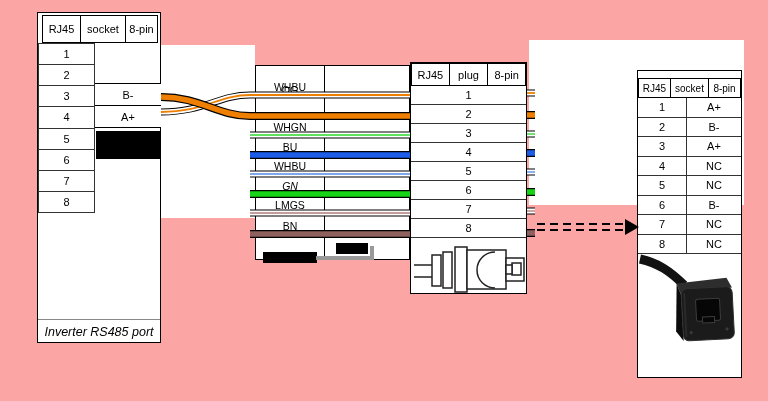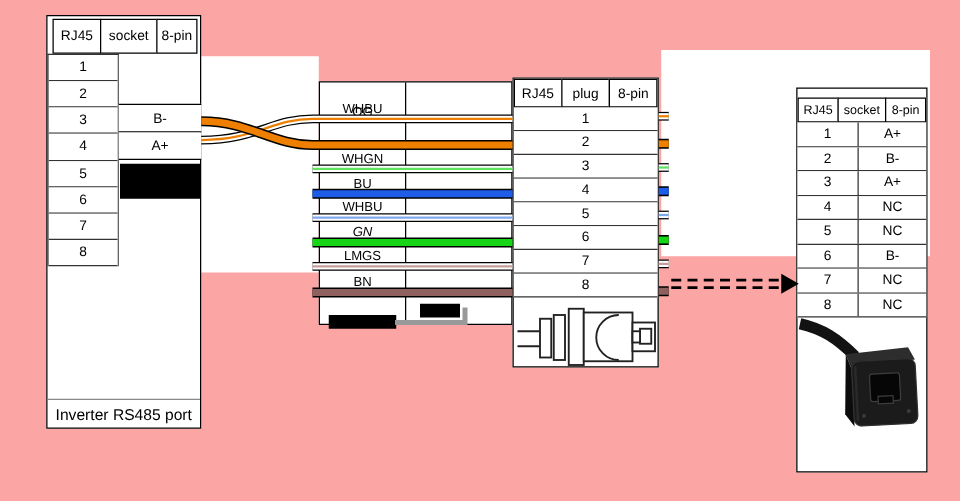--- a/index.html
+++ b/index.html
@@ -56,21 +56,21 @@
       <div class="cell">6</div>
       <div class="cell">7</div>
       <div class="cell">8</div>
     </div>
 
     <div class="valcell" style="left:57px;top:70px;width:66px;height:23px;border-top:1px solid #000;border-bottom:1px solid #000;">B-</div>
     <div class="valcell" style="left:57px;top:93px;width:66px;height:22px;border-bottom:1px solid #000;">A+</div>
     <div class="blackpatch" style="left:58px;top:118px;width:64px;height:28px;"></div>
 
 
-    <div class="caption" style="left:0;top:306px;width:122px;height:24px;line-height:24px;border-top:1px solid #888;">Inverter RS485 port</div>
+    <div class="caption" style="left:0;top:306px;width:122px;height:24px;line-height:24px;border-top:1px solid #888;font-style:italic;">Inverter RS485 port</div>
   </div>
 
   <div class="box" style="left:255px;top:65px;width:155px;height:195px;">
     <div style="position:absolute;left:68px;top:0;bottom:0;width:1px;background:#000;"></div>
     <div class="wirelabel" style="left:0;top:14px;">WHBU</div>
     <div class="wirelabel" style="left:0;top:17px;">OG</div>
     <div class="wirelabel" style="left:0;top:54px;">WHGN</div>
     <div class="wirelabel" style="left:0;top:74px;">BU</div>
     <div class="wirelabel" style="left:0;top:93px;">WHBU</div>
     <div class="wirelabel" style="left:0;top:113px;font-style:italic;">GN</div>

